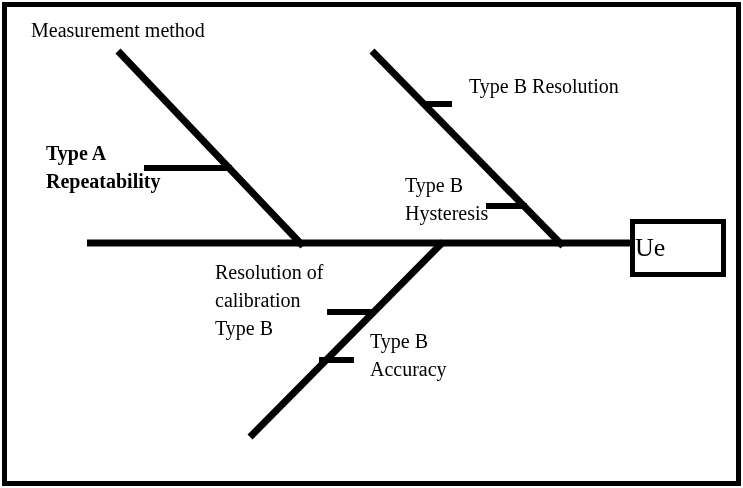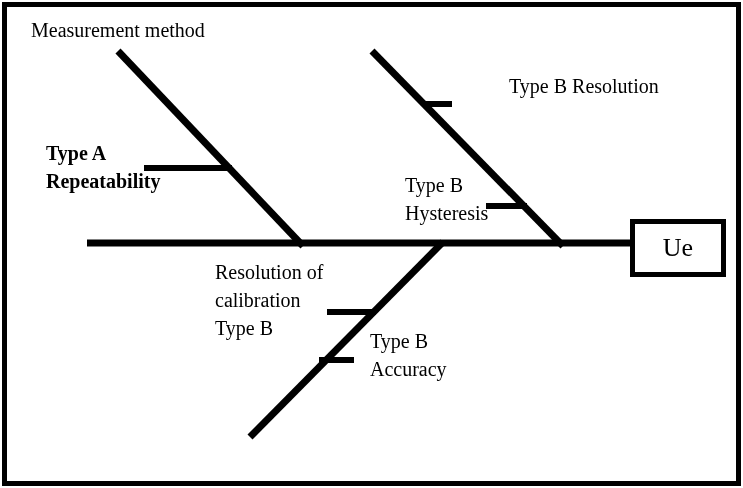--- a/index.html
+++ b/index.html
@@ -37,21 +37,20 @@
   }
   .effect-box {
     position: absolute;
     left: 630px; top: 219px;
     width: 96px; height: 58px;
     border: 5px solid #000000;
     background: #ffffff;
     box-sizing: border-box;
     display: flex;
     align-items: center;
-    justify-content: center;
   }
   .effect-box .effect-label {
     font-size: 26px;
     line-height: 26px;
   }
 </style>
 </head>
 <body>
 
 <div class="canvas">
@@ -73,21 +72,21 @@
     <line x1="319" y1="360" x2="354" y2="360" stroke="#000000" stroke-width="6"></line>
   </svg>
 
   <div class="label" style="left:31px; top:16px;">Measurement method</div>
 
 
 
   <div class="label" style="left:46px; top:139px;font-weight:bold;">Type A
 Repeatability</div>
 
-  <div class="label" style="left:469px; top:72px;margin-left:40px;">Type B Resolution</div>
+  <div class="label" style="left:469px; top:72px;">Type B Resolution</div>
 
   <div class="label" style="left:405px; top:171px;">Type B
 Hysteresis</div>
 
   <div class="label" style="left:215px; top:258px;">Resolution of
 calibration
 Type B</div>
 
   <div class="label" style="left:370px; top:327px;">Type B
 Accuracy</div>

